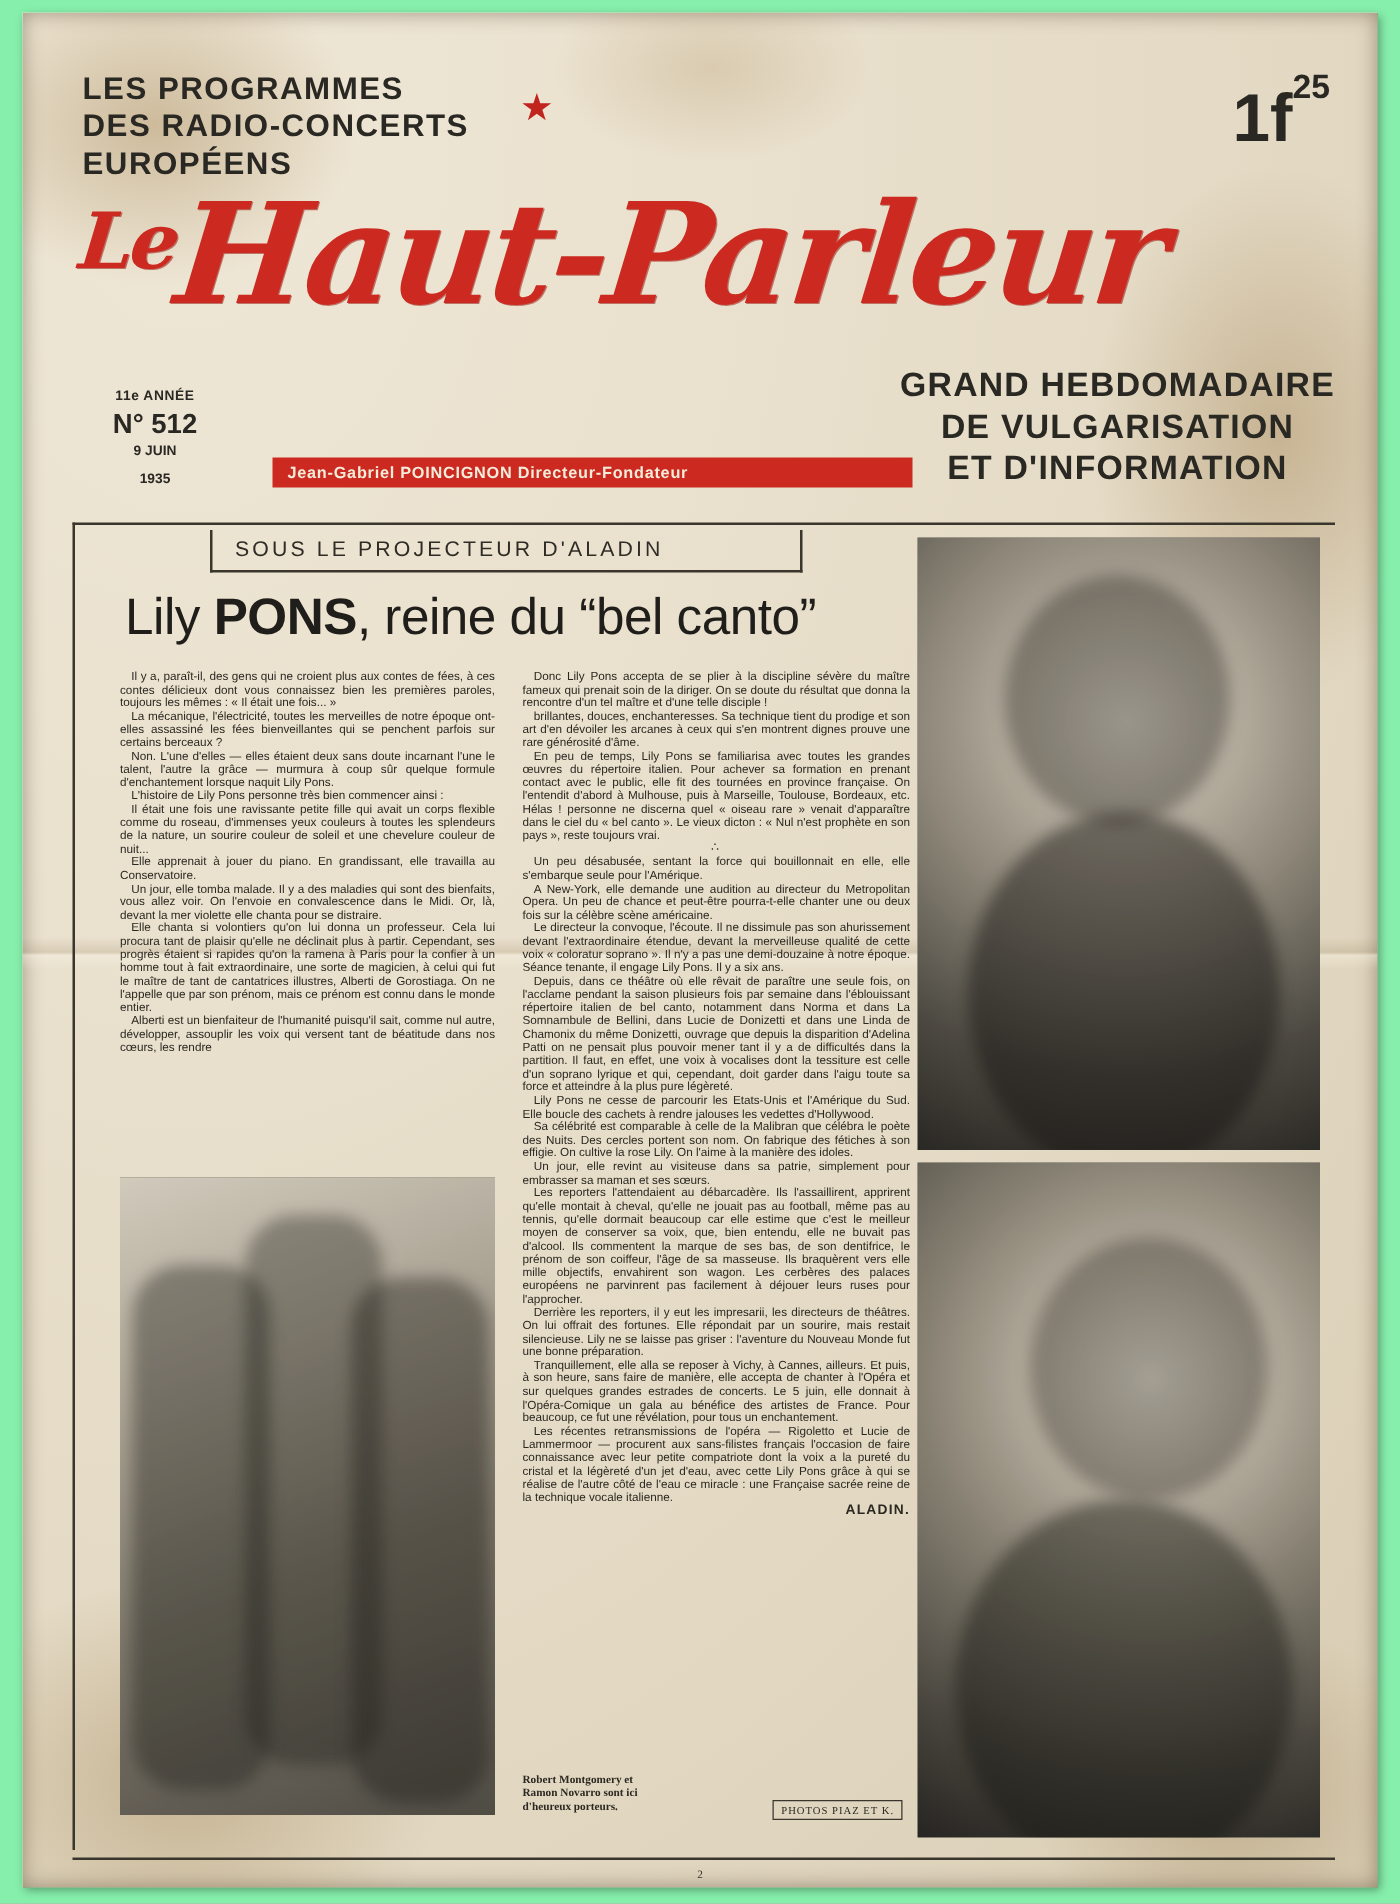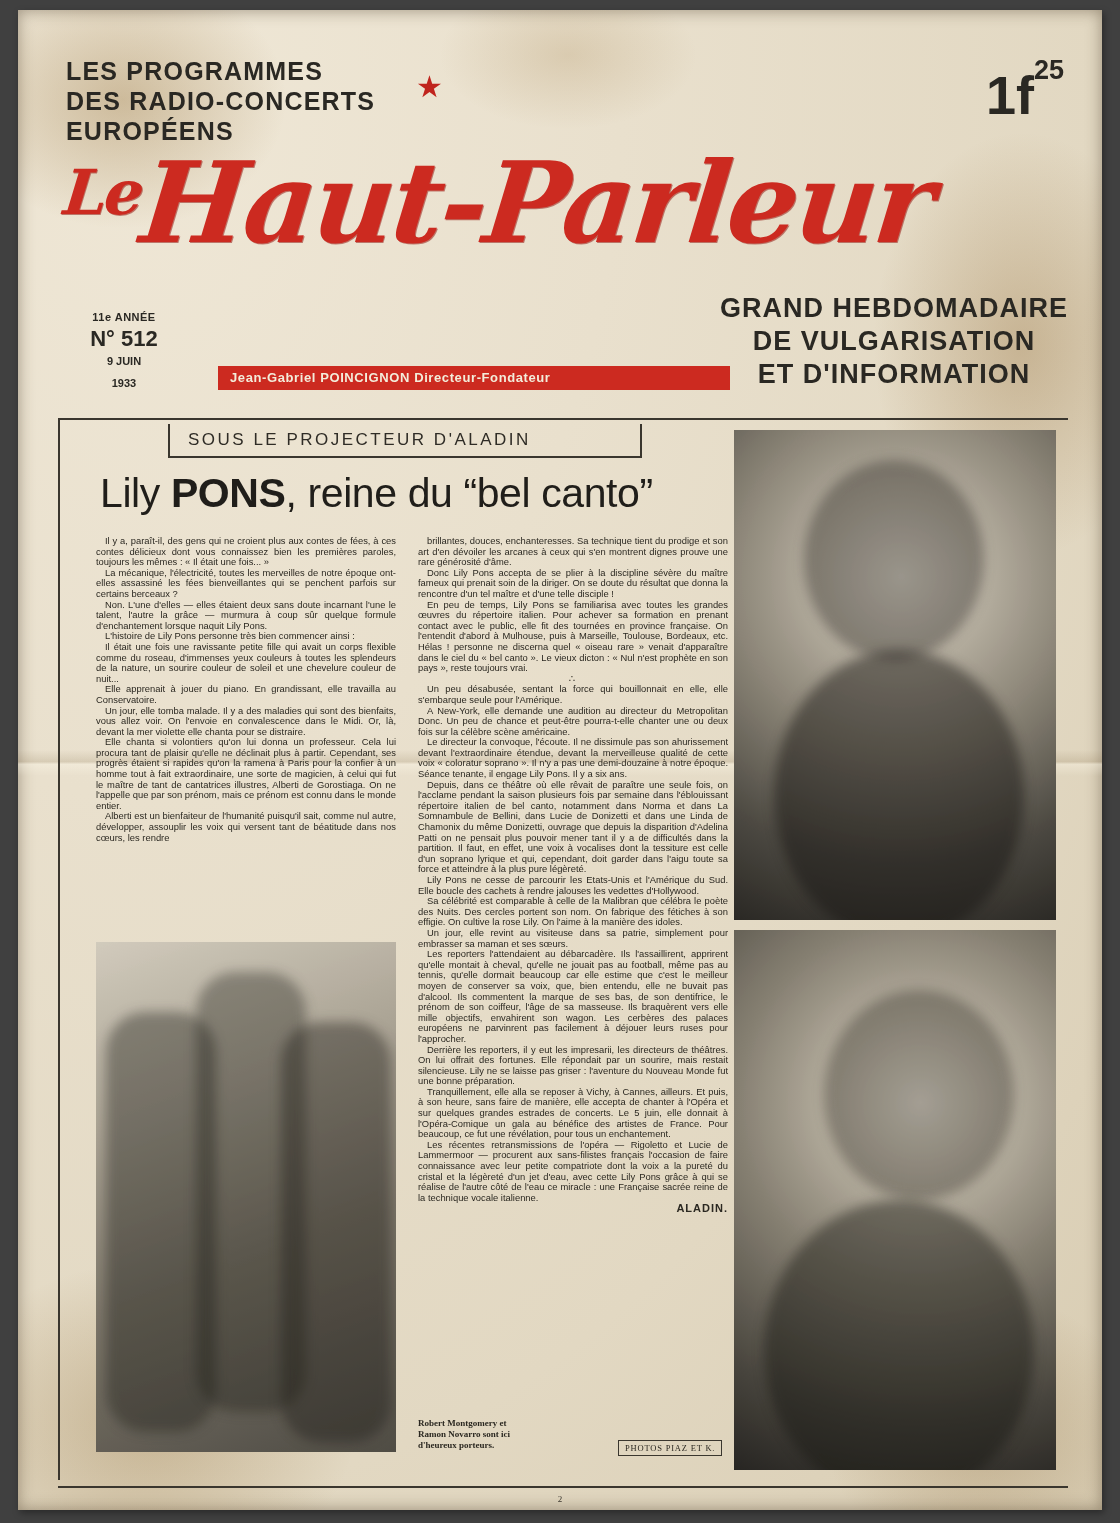--- a/index.html
+++ b/index.html
@@ -12,21 +12,21 @@
     height: 1523px;
     overflow: hidden;
     font-family: "Liberation Sans", sans-serif;
   }
 
   
   #page {
     position: relative;
     width: 1120px;
     height: 1523px;
-    background: #404040;
+    background: #86efac;
   }
   #paper {
     position: absolute;
     left: 18px;
     top: 10px;
     width: 1084px;
     height: 1500px;
     background:
       radial-gradient(ellipse at 12% 6%, #efe7d6 0%, #e9e0cd 35%, #e2d8c2 70%, #d8ccb2 100%);
     box-shadow: 0 0 16px rgba(60,45,25,.45) inset, 2px 3px 7px rgba(0,0,0,.35);
@@ -340,21 +340,21 @@
       <div class="star">★</div>
 
       <div class="price"><span>1f</span><sup>25</sup></div>
 
       <div class="logo"><span class="le">Le</span><span>Haut-Parleur</span></div>
 
       <div class="issue">
         <div class="annee">11e ANNÉE</div>
         <div class="num">N° 512</div>
         <div class="date">9 JUIN</div>
-        <div class="date">1933</div>
+        <div class="date">1935</div>
       </div>
 
       <div class="founder">Jean-Gabriel POINCIGNON  Directeur-Fondateur</div>
 
       <div class="subtitle">
         <div>GRAND HEBDOMADAIRE</div>
         <div>DE VULGARISATION</div>
         <div>ET D'INFORMATION</div>
       </div>
     </div>
@@ -375,26 +375,26 @@
         <p>Non. L'une d'elles — elles étaient deux sans doute incarnant l'une le talent, l'autre la grâce — murmura à coup sûr quelque formule d'enchantement lorsque naquit Lily Pons.</p>
         <p>L'histoire de Lily Pons personne très bien commencer ainsi :</p>
         <p>Il était une fois une ravissante petite fille qui avait un corps flexible comme du roseau, d'immenses yeux couleurs à toutes les splendeurs de la nature, un sourire couleur de soleil et une chevelure couleur de nuit...</p>
         <p>Elle apprenait à jouer du piano. En grandissant, elle travailla au Conservatoire.</p>
         <p>Un jour, elle tomba malade. Il y a des maladies qui sont des bienfaits, vous allez voir. On l'envoie en convalescence dans le Midi. Or, là, devant la mer violette elle chanta pour se distraire.</p>
         <p>Elle chanta si volontiers qu'on lui donna un professeur. Cela lui procura tant de plaisir qu'elle ne déclinait plus à partir. Cependant, ses progrès étaient si rapides qu'on la ramena à Paris pour la confier à un homme tout à fait extraordinaire, une sorte de magicien, à celui qui fut le maître de tant de cantatrices illustres, Alberti de Gorostiaga. On ne l'appelle que par son prénom, mais ce prénom est connu dans le monde entier.</p>
         <p>Alberti est un bienfaiteur de l'humanité puisqu'il sait, comme nul autre, développer, assouplir les voix qui versent tant de béatitude dans nos cœurs, les rendre</p>
       </div>
 
       <div class="col" id="col2">
+        <p>Donc Lily Pons accepta de se plier à la discipline sévère du maître fameux qui prenait soin de la diriger. On se doute du résultat que donna la rencontre d'un tel maître et d'une telle disciple !</p>
         <p>brillantes, douces, enchanteresses. Sa technique tient du prodige et son art d'en dévoiler les arcanes à ceux qui s'en montrent dignes prouve une rare générosité d'âme.</p>
-        <p>Donc Lily Pons accepta de se plier à la discipline sévère du maître fameux qui prenait soin de la diriger. On se doute du résultat que donna la rencontre d'un tel maître et d'une telle disciple !</p>
         <p>En peu de temps, Lily Pons se familiarisa avec toutes les grandes œuvres du répertoire italien. Pour achever sa formation en prenant contact avec le public, elle fit des tournées en province française. On l'entendit d'abord à Mulhouse, puis à Marseille, Toulouse, Bordeaux, etc. Hélas ! personne ne discerna quel « oiseau rare » venait d'apparaître dans le ciel du « bel canto ». Le vieux dicton : « Nul n'est prophète en son pays », reste toujours vrai.</p>
         <p class="sep noind">∴</p>
         <p>Un peu désabusée, sentant la force qui bouillonnait en elle, elle s'embarque seule pour l'Amérique.</p>
-        <p>A New-York, elle demande une audition au directeur du Metropolitan Donc. Un peu de chance et peut-être pourra-t-elle chanter une ou deux fois sur la célèbre scène américaine.</p>
+        <p>A New-York, elle demande une audition au directeur du Metropolitan Opera. Un peu de chance et peut-être pourra-t-elle chanter une ou deux fois sur la célèbre scène américaine.</p>
         <p>Le directeur la convoque, l'écoute. Il ne dissimule pas son ahurissement devant l'extraordinaire étendue, devant la merveilleuse qualité de cette voix « coloratur soprano ». Il n'y a pas une demi-douzaine à notre époque. Séance tenante, il engage Lily Pons. Il y a six ans.</p>
         <p>Depuis, dans ce théâtre où elle rêvait de paraître une seule fois, on l'acclame pendant la saison plusieurs fois par semaine dans l'éblouissant répertoire italien de bel canto, notamment dans Norma et dans La Somnambule de Bellini, dans Lucie de Donizetti et dans une Linda de Chamonix du même Donizetti, ouvrage que depuis la disparition d'Adelina Patti on ne pensait plus pouvoir mener tant il y a de difficultés dans la partition. Il faut, en effet, une voix à vocalises dont la tessiture est celle d'un soprano lyrique et qui, cependant, doit garder dans l'aigu toute sa force et atteindre à la plus pure légèreté.</p>
         <p>Lily Pons ne cesse de parcourir les Etats-Unis et l'Amérique du Sud. Elle boucle des cachets à rendre jalouses les vedettes d'Hollywood.</p>
         <p>Sa célébrité est comparable à celle de la Malibran que célébra le poète des Nuits. Des cercles portent son nom. On fabrique des fétiches à son effigie. On cultive la rose Lily. On l'aime à la manière des idoles.</p>
         <p>Un jour, elle revint au visiteuse dans sa patrie, simplement pour embrasser sa maman et ses sœurs.</p>
         <p>Les reporters l'attendaient au débarcadère. Ils l'assaillirent, apprirent qu'elle montait à cheval, qu'elle ne jouait pas au football, même pas au tennis, qu'elle dormait beaucoup car elle estime que c'est le meilleur moyen de conserver sa voix, que, bien entendu, elle ne buvait pas d'alcool. Ils commentent la marque de ses bas, de son dentifrice, le prénom de son coiffeur, l'âge de sa masseuse. Ils braquèrent vers elle mille objectifs, envahirent son wagon. Les cerbères des palaces européens ne parvinrent pas facilement à déjouer leurs ruses pour l'approcher.</p>
         <p>Derrière les reporters, il y eut les impresarii, les directeurs de théâtres. On lui offrait des fortunes. Elle répondait par un sourire, mais restait silencieuse. Lily ne se laisse pas griser : l'aventure du Nouveau Monde fut une bonne préparation.</p>
         <p>Tranquillement, elle alla se reposer à Vichy, à Cannes, ailleurs. Et puis, à son heure, sans faire de manière, elle accepta de chanter à l'Opéra et sur quelques grandes estrades de concerts. Le 5 juin, elle donnait à l'Opéra-Comique un gala au bénéfice des artistes de France. Pour beaucoup, ce fut une révélation, pour tous un enchantement.</p>
         <p>Les récentes retransmissions de l'opéra — Rigoletto et Lucie de Lammermoor — procurent aux sans-filistes français l'occasion de faire connaissance avec leur petite compatriote dont la voix a la pureté du cristal et la légèreté d'un jet d'eau, avec cette Lily Pons grâce à qui se réalise de l'autre côté de l'eau ce miracle : une Française sacrée reine de la technique vocale italienne.</p>
         <p class="signature">ALADIN.</p>

